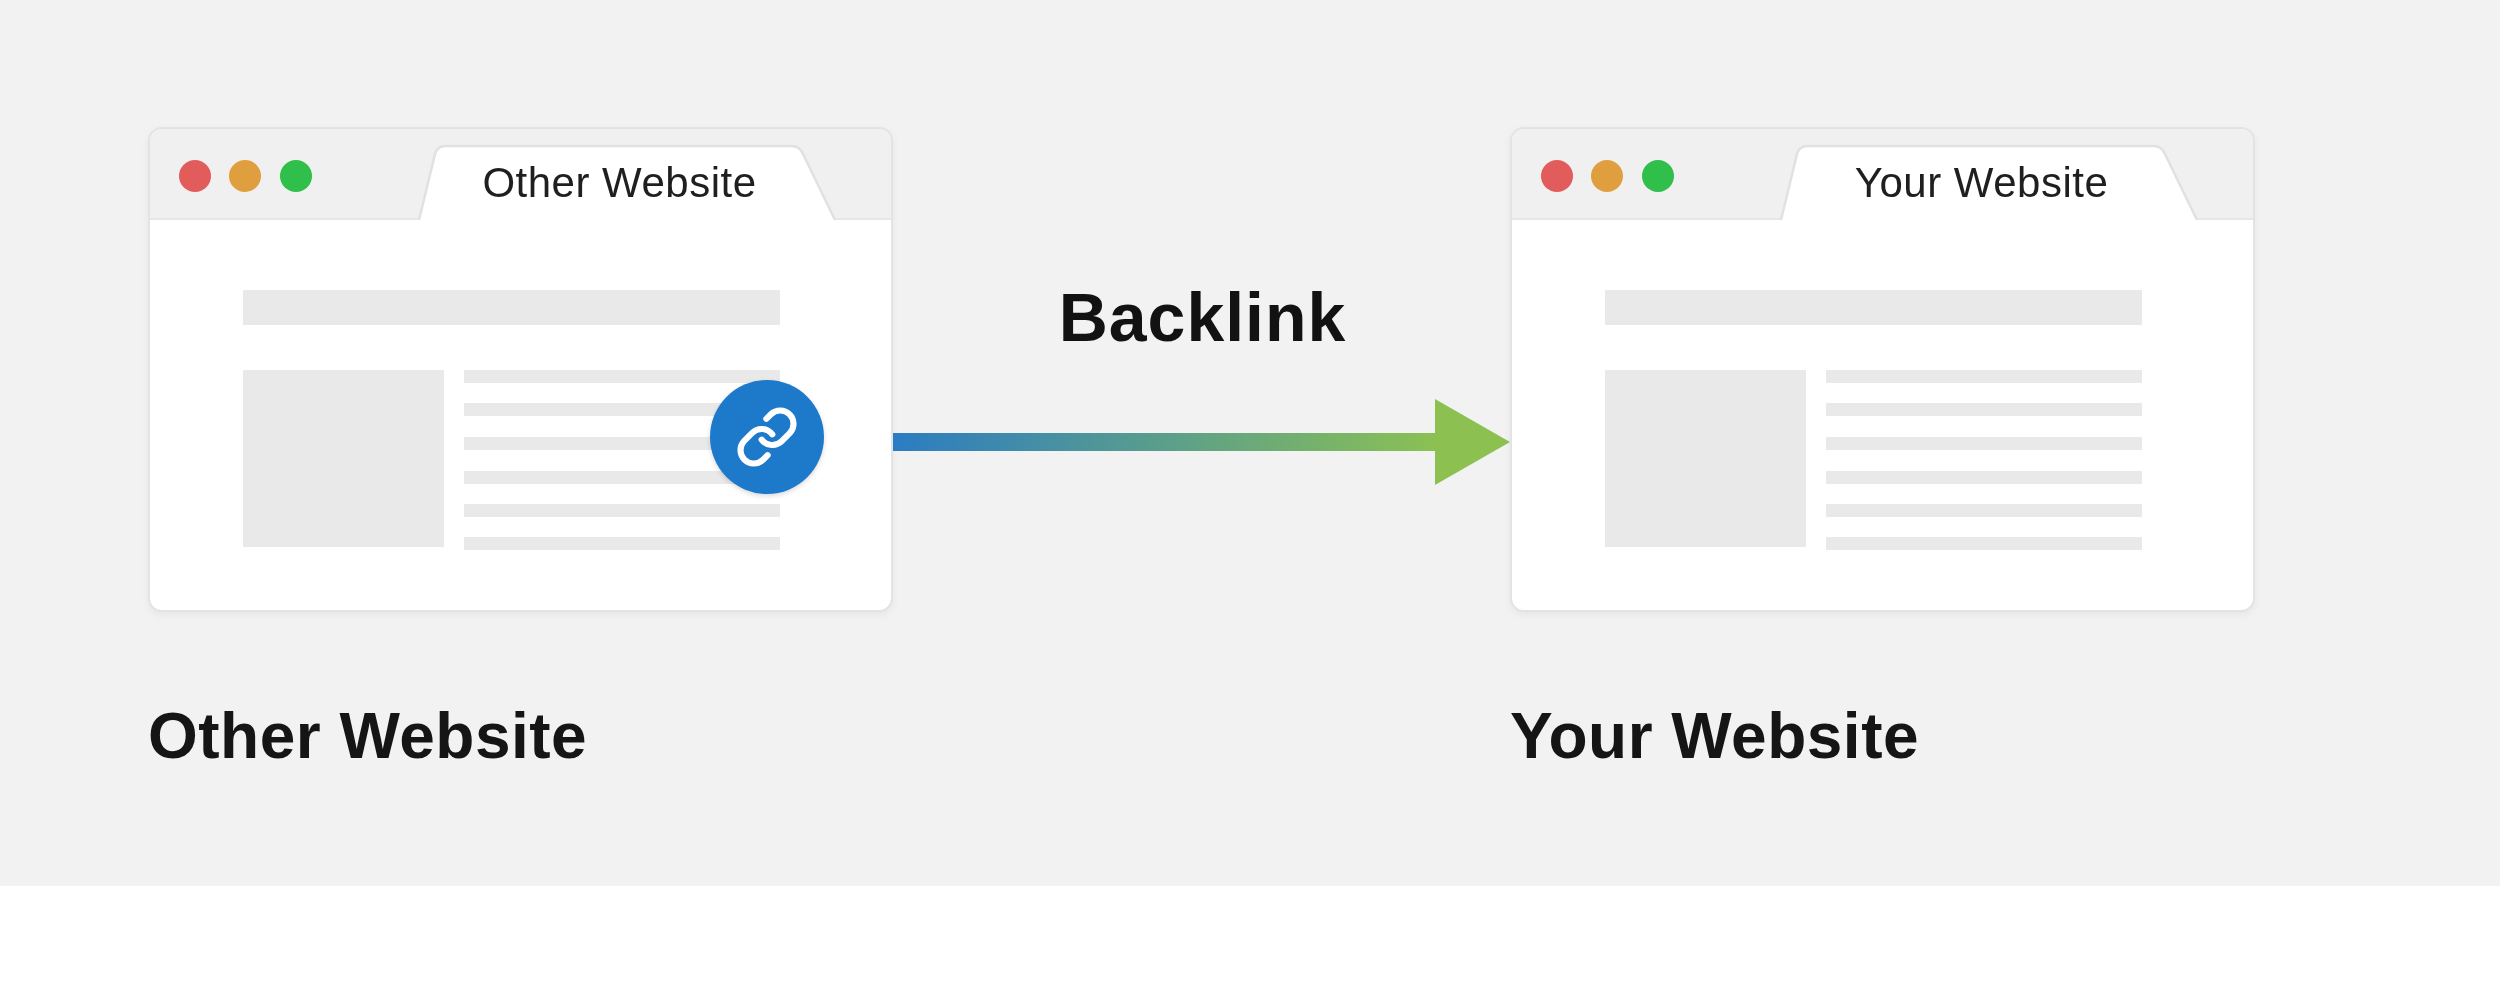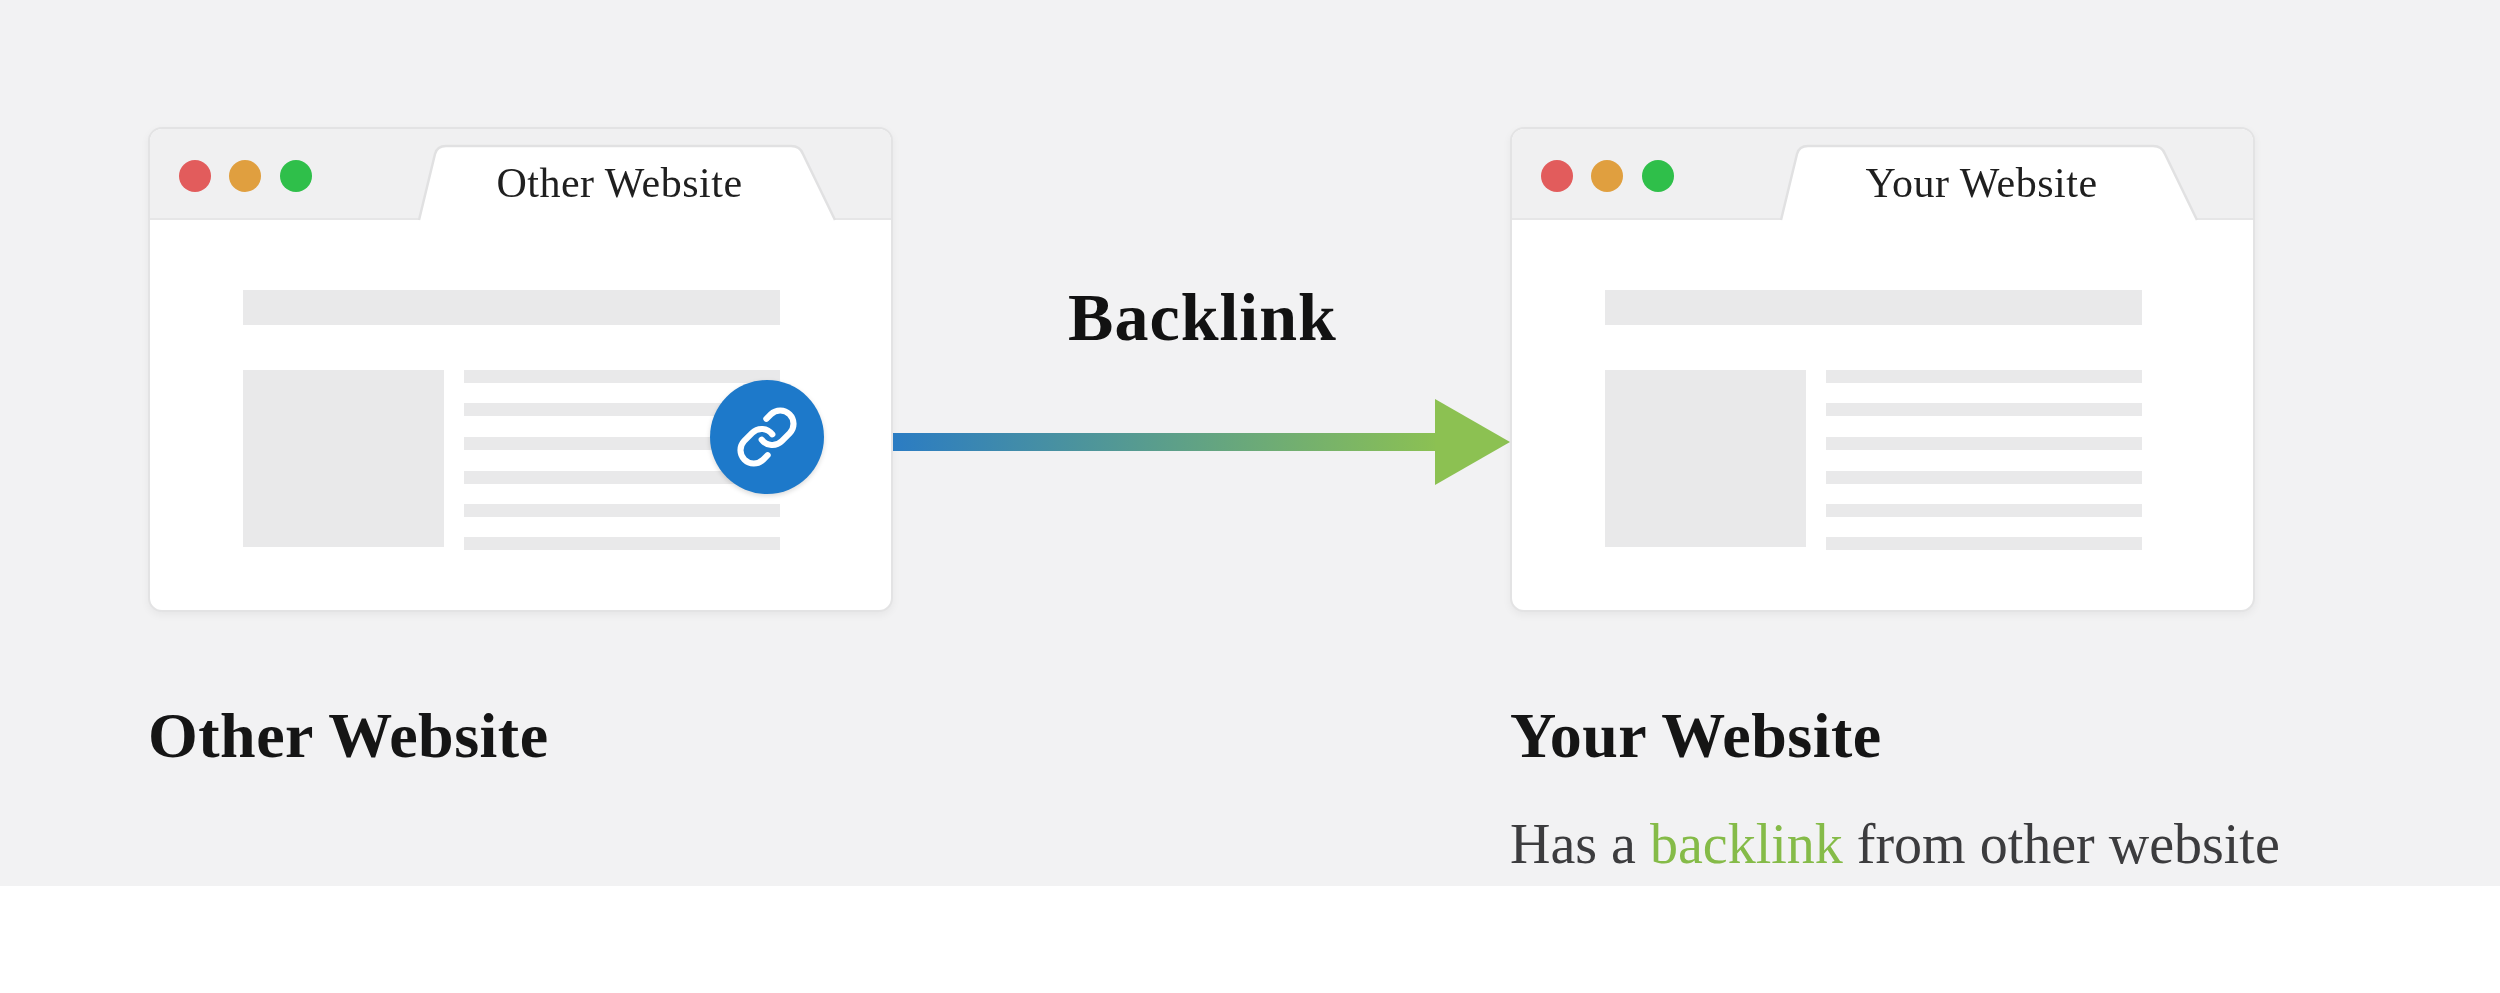--- a/index.html
+++ b/index.html
@@ -1,17 +1,17 @@
 <!DOCTYPE html>
 <html><head>
 <meta charset="utf-8">
 <style>
   html,body{margin:0;padding:0;}
   body{font-family:"Liberation Sans","DejaVu Sans",sans-serif;}
-  .canvas{position:relative;width:2500px;height:886px;background:#f2f2f3;overflow:hidden;font-family:Liberation Serif, serif;}
+  .canvas{position:relative;width:2500px;height:886px;background:#f2f2f3;overflow:hidden;}
 
   
   .window{position:absolute;top:127px;width:745px;height:485px;background:#ffffff;
           border:2px solid #e3e3e4;border-radius:14px;box-sizing:border-box;
           box-shadow:0 3px 8px rgba(0,0,0,0.05);}
   .win-header{position:absolute;top:0;left:0;right:0;height:91px;background:#f0f0f1;
               border-radius:12px 12px 0 0;border-bottom:2px solid #e6e6e7;box-sizing:border-box;}
   .dots-svg{position:absolute;top:0;left:0;}
   .tab-svg{position:absolute;top:0;left:0;}
   .tab-label{position:absolute;left:285px;top:17px;width:369px;height:74px;
@@ -105,15 +105,14 @@
     <div class="ph ph-line l2"></div>
     <div class="ph ph-line l3"></div>
     <div class="ph ph-line l4"></div>
     <div class="ph ph-line l5"></div>
     <div class="ph ph-line l6"></div>
   </div>
 
   <div class="caption-title cap-left">Other Website</div>
 
   <div class="caption-title cap-right">Your Website</div>
-  <div class="caption-desc cap-right"><span>Has a </span><span style="color: rgb(133, 187, 72);">backlink</span><span> from other website</span></div>
 
 </div>
 
 </body></html>

